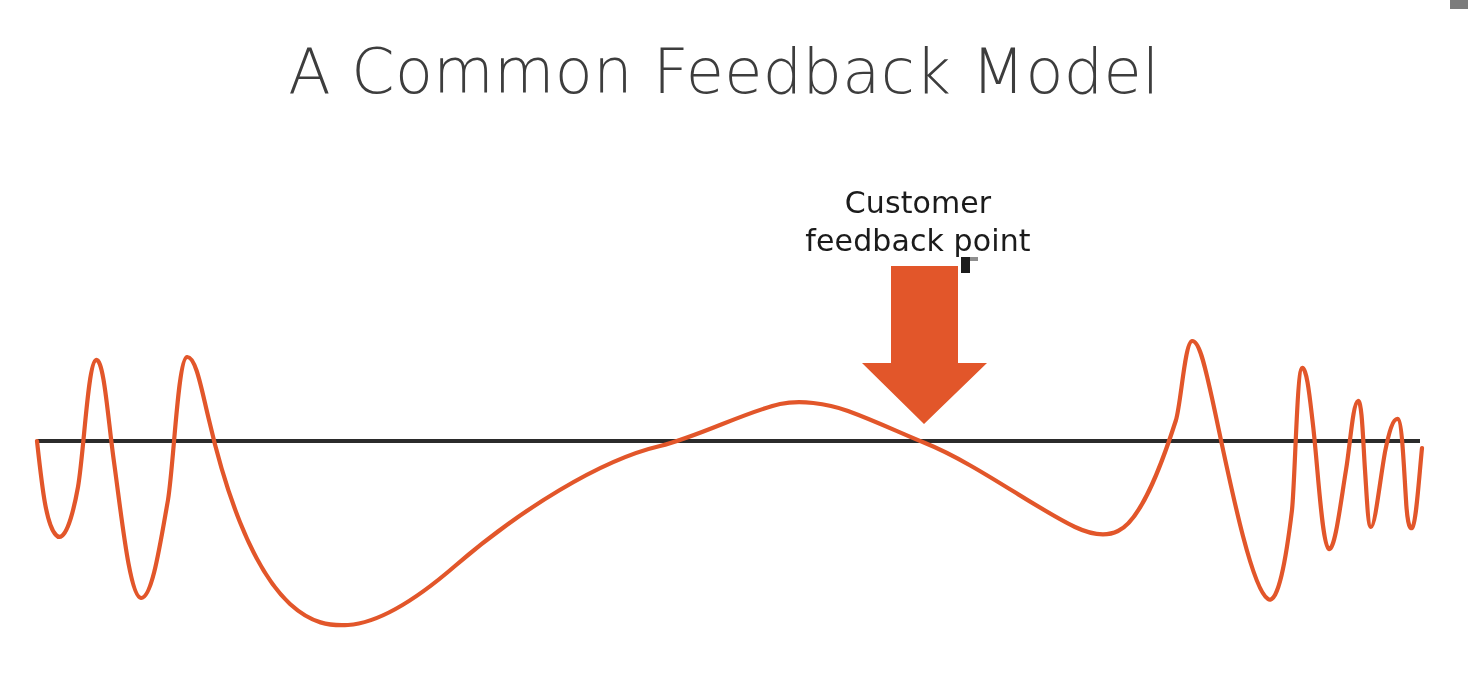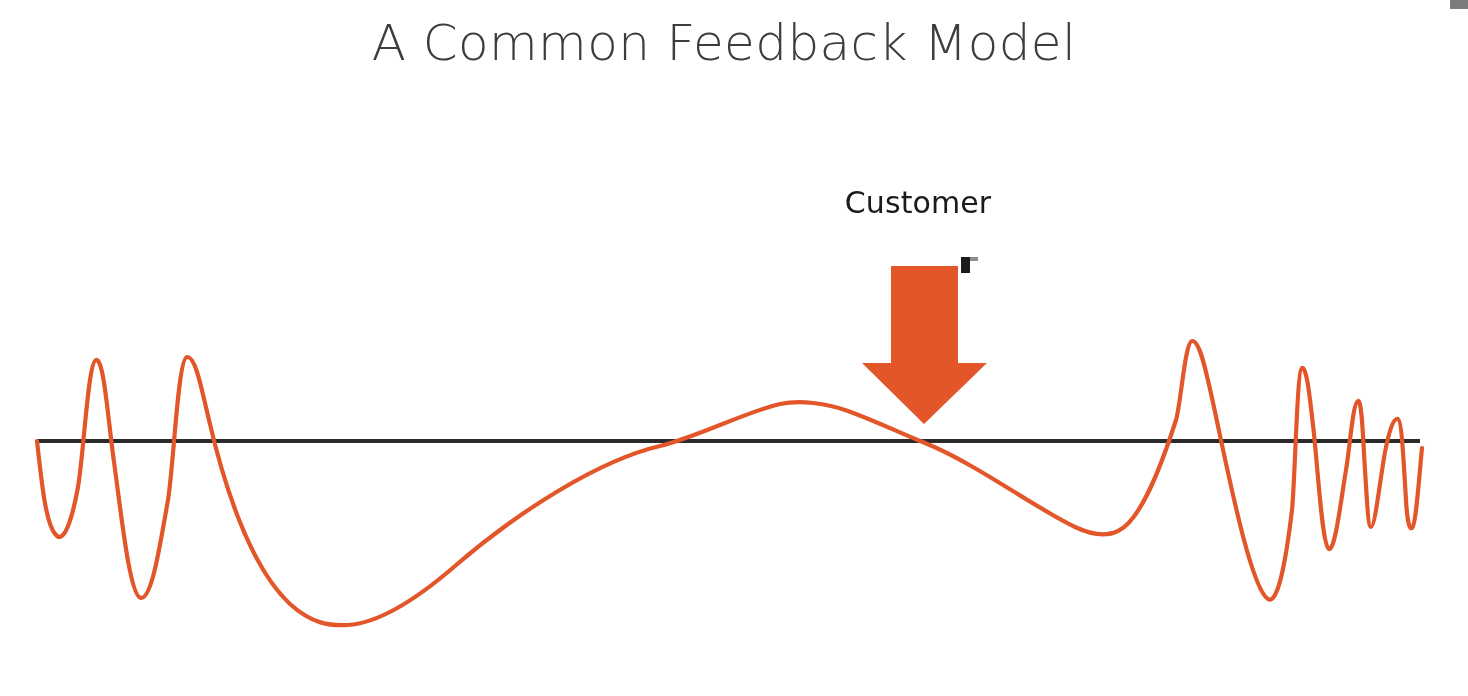--- a/index.html
+++ b/index.html
@@ -20,25 +20,25 @@
     position: absolute;
     inset: 0;
     width: 1468px;
     height: 696px;
     background: #ffffff;
   }
   
   .slide-title {
     position: absolute;
     left: 0;
-    top: 15px;
+    top: 36px;
     width: 1448px;
     text-align: center;
     font-family: "DejaVu Sans", "Liberation Sans", sans-serif;
-    font-size: 50px;
+    font-size: 62px;
     font-weight: 300;
     letter-spacing: 0.4px;
     color: #3d3d3d;
     line-height: 1.15;
     white-space: nowrap;
   }
   
   .annotation {
     position: absolute;
     left: 768px;
@@ -91,20 +91,21 @@
 </style>
 </head>
 <body>
 
 <div id="slide">
 
   <div class="slide-title">A Common Feedback Model</div>
 
   <div class="annotation">
     <span class="line">Customer</span>
+    <span class="line">feedback point</span>
   </div>
 
   <svg id="figure" viewBox="0 0 1468 696" xmlns="http://www.w3.org/2000/svg">
 
     <line x1="37" y1="441" x2="1420" y2="441" stroke="#2b2b2b" stroke-width="4" stroke-linecap="butt"></line>
 
     <path fill="none" stroke="#e2562a" stroke-width="4.2" stroke-linecap="round" stroke-linejoin="round" d="M 37,441
              C 42,486 46,525 56,535
              C 64,544 72,520 78,487
              C 84,452 88,362 96,360

